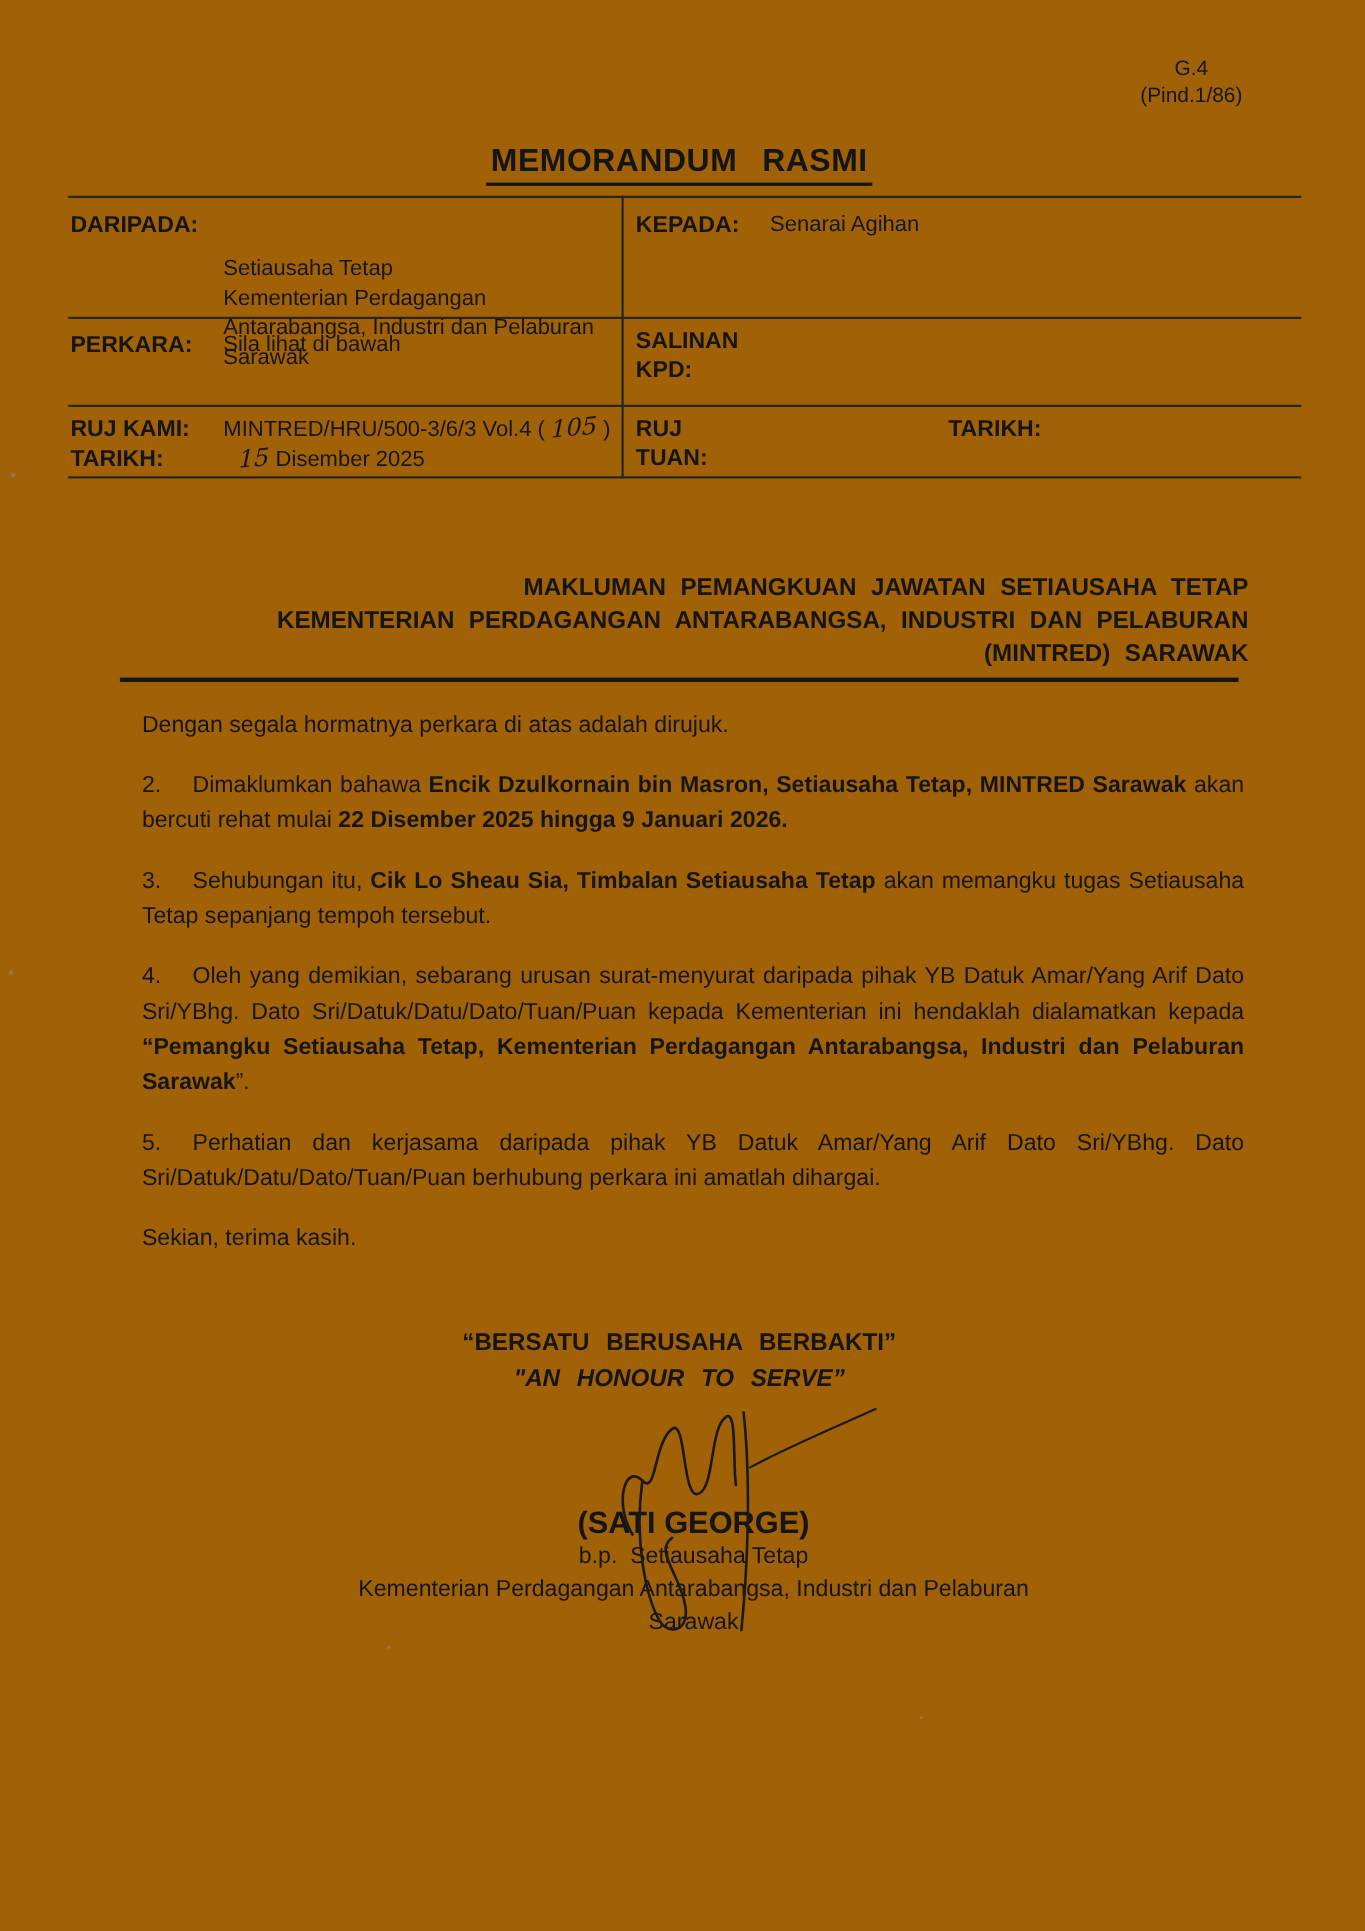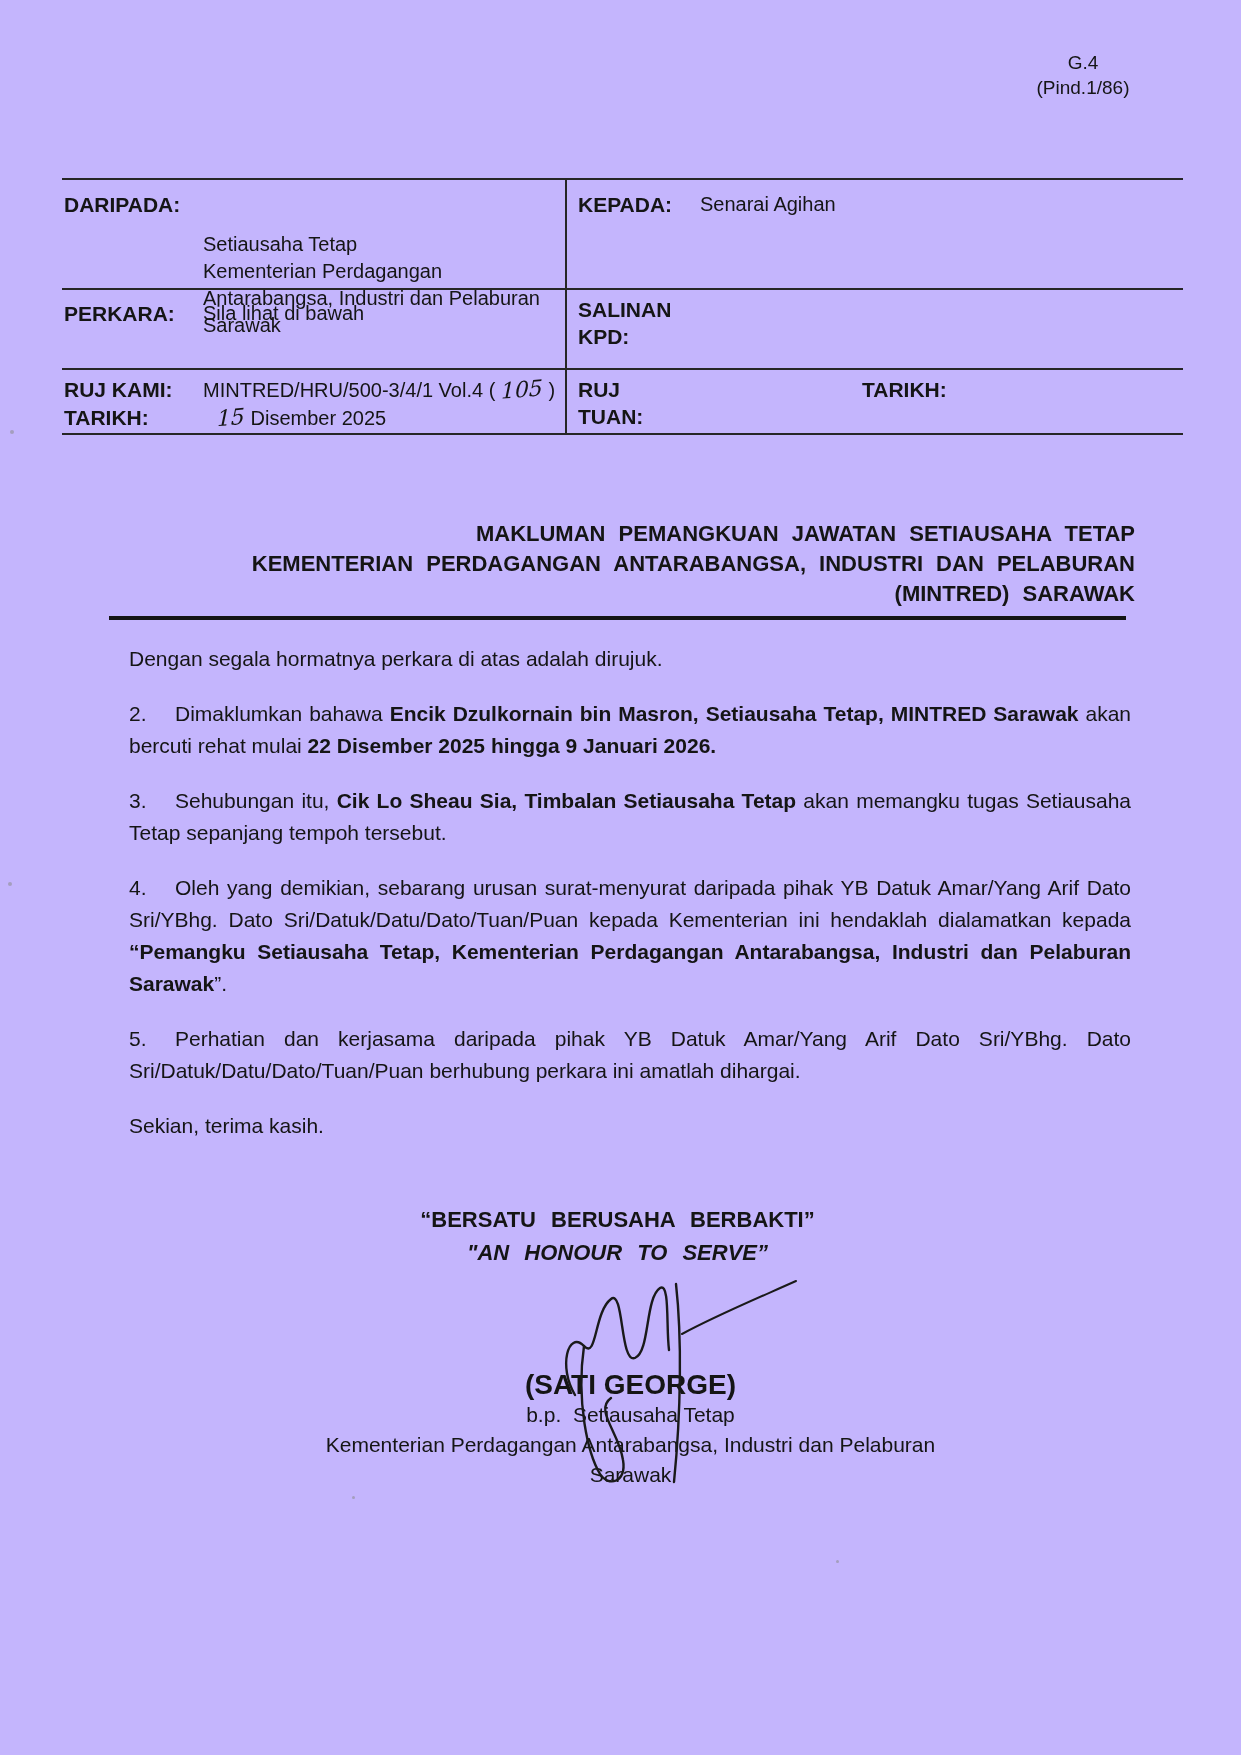--- a/index.html
+++ b/index.html
@@ -1,19 +1,19 @@
 <!DOCTYPE html>
 <html><head>
 <meta charset="utf-8">
 <style>
   html,body{margin:0;padding:0;background:#e8e8e8;}
   .page{
     position:relative;
     width:1241px;height:1755px;
-    background:#c4b5fd;
+    background:#a16207;
     font-family:"Liberation Sans","DejaVu Sans",sans-serif;
     color:#151515;
     overflow:hidden;
     margin:0 auto;
   }
   .abs{position:absolute;}
   
   .form-code-block{left:998px;top:50px;width:170px;text-align:center;font-size:19px;line-height:25px;}
   
   .title-wrap{left:100px;top:130px;width:1035px;text-align:center;}
@@ -54,20 +54,23 @@
 </head>
 <body>
 
 <div class="page">
 
   <div class="abs form-code-block">
     <div>G.4</div>
     <div>(Pind.1/86)</div>
   </div>
 
+  <div class="abs title-wrap">
+    <span class="title">MEMORANDUM RASMI</span>
+  </div>
 
   <div class="abs memo-table">
     <div class="hline" style="top:0;"></div>
     <div class="hline" style="top:110px;"></div>
     <div class="hline" style="top:190px;"></div>
     <div class="hline" style="top:255px;"></div>
     <div class="vline"></div>
 
     <div class="cell lbl" style="left:2px;top:13px;">DARIPADA:</div>
     <div class="cell" style="left:141px;top:13px;margin-top:40px;">
@@ -84,21 +87,21 @@
     <div class="cell" style="left:141px;top:122px;">Sila lihat di bawah</div>
 
     <div class="cell lbl" style="left:516px;top:118px;">
       <div>SALINAN</div>
       <div>KPD:</div>
     </div>
 
     <div class="cell lbl" style="left:2px;top:198px;">RUJ KAMI:</div>
     <div class="cell lbl" style="left:2px;top:226px;">TARIKH:</div>
     <div class="cell" style="left:141px;top:198px;">
-      <span>MINTRED/HRU/500-3/4/1 Vol.4 ( </span><span class="hand">105</span><span> )</span>
+      <span>MINTRED/HRU/500-3/6/3 Vol.4 ( </span><span class="hand">105</span><span> )</span>
     </div>
     <div class="cell" style="left:155px;top:226px;">
       <span class="hand">15</span><span> Disember 2025</span>
     </div>
 
     <div class="cell lbl" style="left:516px;top:198px;">
       <div>RUJ</div>
       <div>TUAN:</div>
     </div>
     <div class="cell lbl" style="left:800px;top:198px;">TARIKH:</div>

